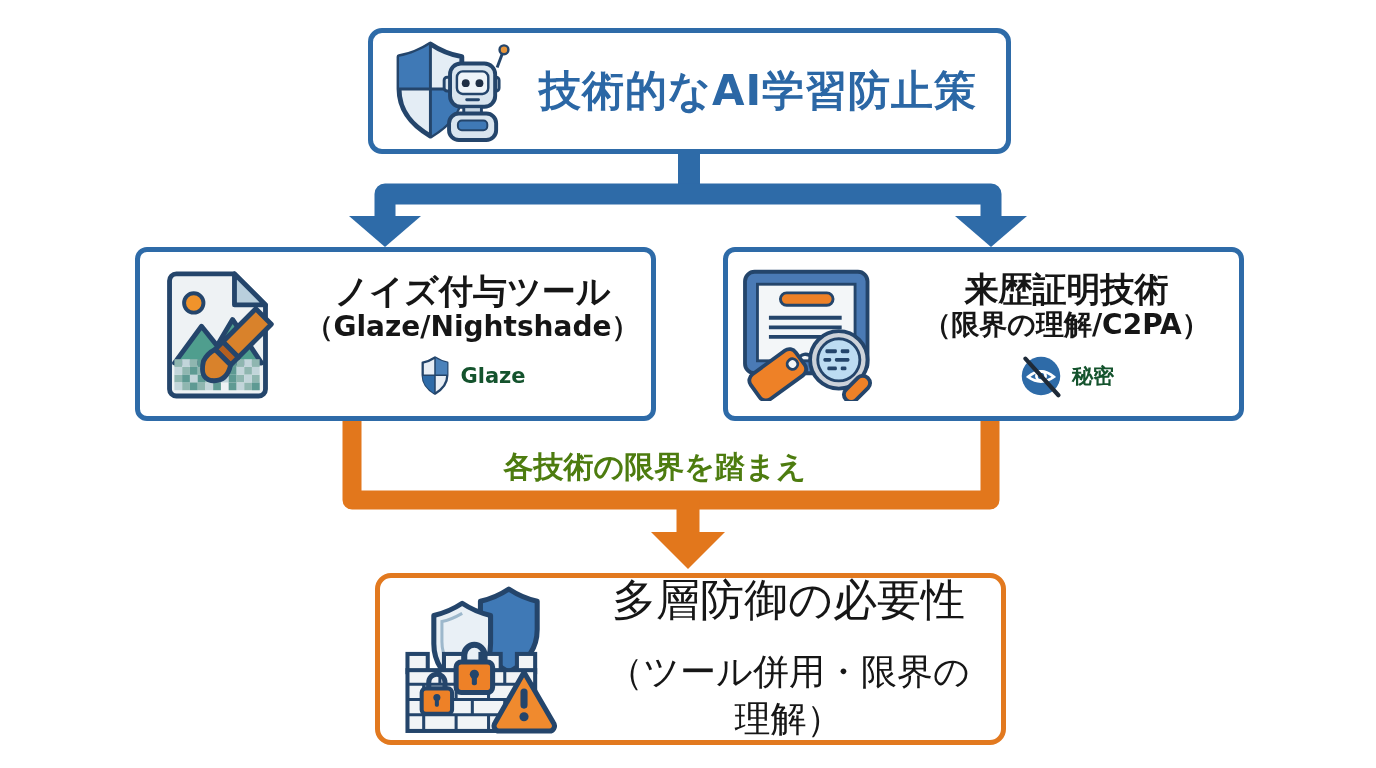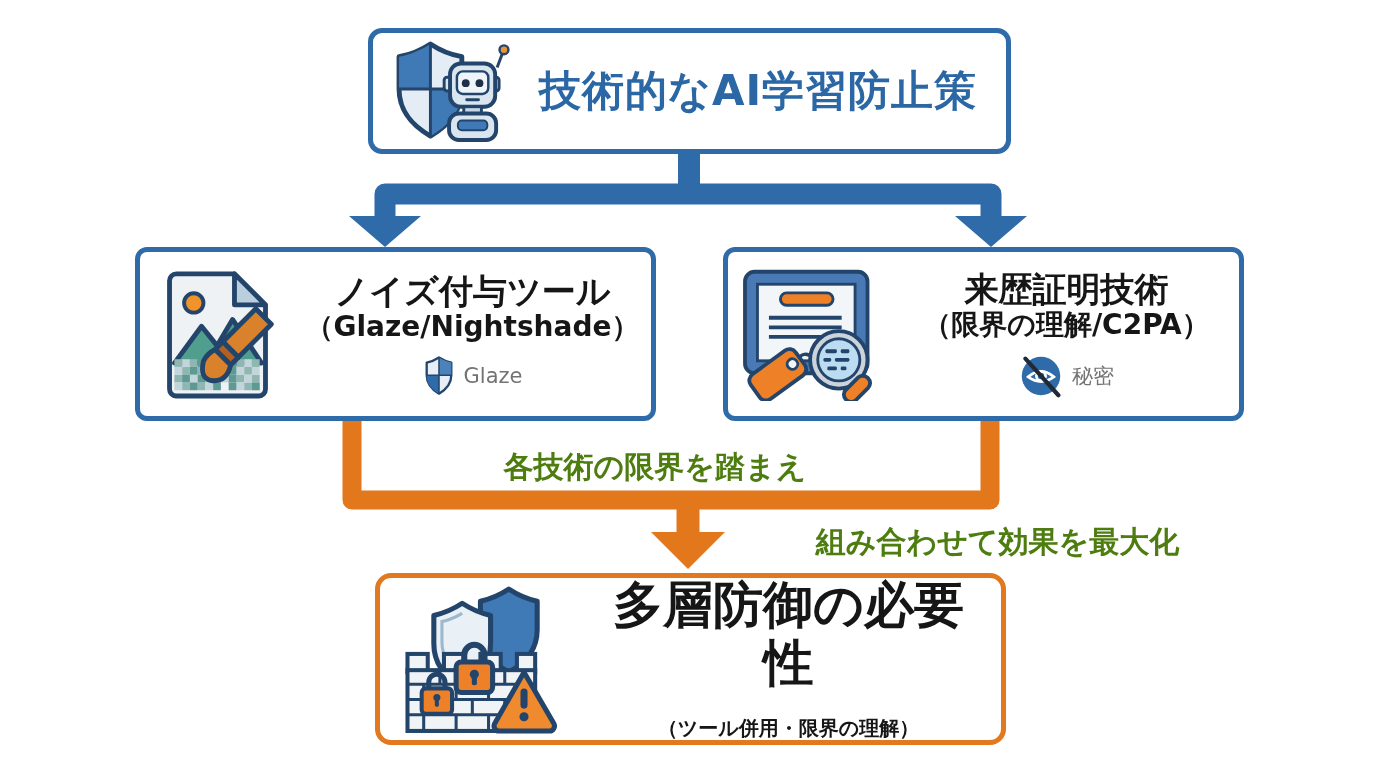--- a/index.html
+++ b/index.html
@@ -8,25 +8,25 @@
     font-family:"DejaVu Sans","Liberation Sans",sans-serif;
   }
   .box{position:absolute;background:#ffffff;box-sizing:border-box;display:flex;align-items:center;}
   .box.blue{border:5px solid #2e6ba8;border-radius:14px;}
   .box.orange{border:5px solid #e2791f;border-radius:16px;}
   .icon-wrap{display:flex;align-items:center;justify-content:center;flex:0 0 auto;}
   .txt-col{flex:1 1 auto;text-align:center;color:#161616;}
   .title-blue{font-size:42px;font-weight:800;color:#2b67a5;letter-spacing:1px;}
   .t-main{font-size:34px;font-weight:800;line-height:1.12;}
   .t-sub{font-size:28px;font-weight:700;line-height:1.2;}
-  .b-main{font-size:50px;font-weight:700;line-height:1.15;}
-  .b-sub{font-size:20px;font-weight:700;line-height:1.3;margin-top:23px;}
+  .b-main{font-size:44px;font-weight:400;line-height:1.15;}
+  .b-sub{font-size:36px;font-weight:400;line-height:1.3;margin-top:23px;}
   .items-row{display:flex;justify-content:center;align-items:center;gap:14px;margin-top:12px;}
   .item{display:flex;align-items:center;gap:9px;}
-  .item-label{font-size:21px;font-weight:400;color:#737373;white-space:nowrap;}
+  .item-label{font-size:21px;font-weight:700;color:#14532d;white-space:nowrap;}
   .flow-label{position:absolute;font-size:30px;font-weight:800;color:#4d7c0f;text-align:center;white-space:nowrap;}
   svg{display:block;}
   .conn{position:absolute;left:0;top:0;}
 </style>
 </head>
 <body>
 
 <div class="stage">
 
   <svg class="conn" width="1376" height="768" viewBox="0 0 1376 768" aria-hidden="true">
@@ -36,21 +36,20 @@
     <polygon points="955,216 1027,216 991,247" fill="#2e6ba8"></polygon>
 
     <g>
       <path d="M352,419 L352,500 L990,500 L990,419" stroke="#e2771c" stroke-width="19" fill="none" stroke-linejoin="round"></path>
       <path d="M688,500 L688,534" stroke="#e2771c" stroke-width="23" fill="none"></path>
       <polygon points="651,532 725,532 688,569" fill="#e2771c"></polygon>
     </g>
   </svg>
 
   <div class="flow-label" style="left:420px;top:447px;width:470px;">各技術の限界を踏まえ</div>
-  <div class="flow-label" style="left:800px;top:522px;width:395px;">組み合わせて効果を最大化</div>
 
   <div class="box blue" style="left:368px;top:28px;width:643px;height:126px;padding-left:20px;">
     <span class="icon-wrap">
       <svg width="118" height="102" viewBox="0 0 120 104">
         <path d="M38,4 C29,10 17,15 6,17 L6,50 C6,74 21,88 38,98 C55,88 70,74 70,50 L70,17 C59,15 47,10 38,4 Z" fill="#e4edf5" stroke="#24456b" stroke-width="5" stroke-linejoin="round"></path>
         <path d="M38,4 C29,10 17,15 6,17 L6,50 L38,50 L38,4 Z" fill="#3f79b6"></path>
         <path d="M38,50 L70,50 C70,74 55,88 38,98 Z" fill="#3f79b6"></path>
         <path d="M6,50 L70,50 M38,4 L38,98" stroke="#24456b" stroke-width="3" fill="none"></path>
         <path d="M106,28 L112,12" stroke="#24456b" stroke-width="3"></path>
         <circle cx="113" cy="10" r="4.5" fill="#e8953a" stroke="#24456b" stroke-width="2.5"></circle>

